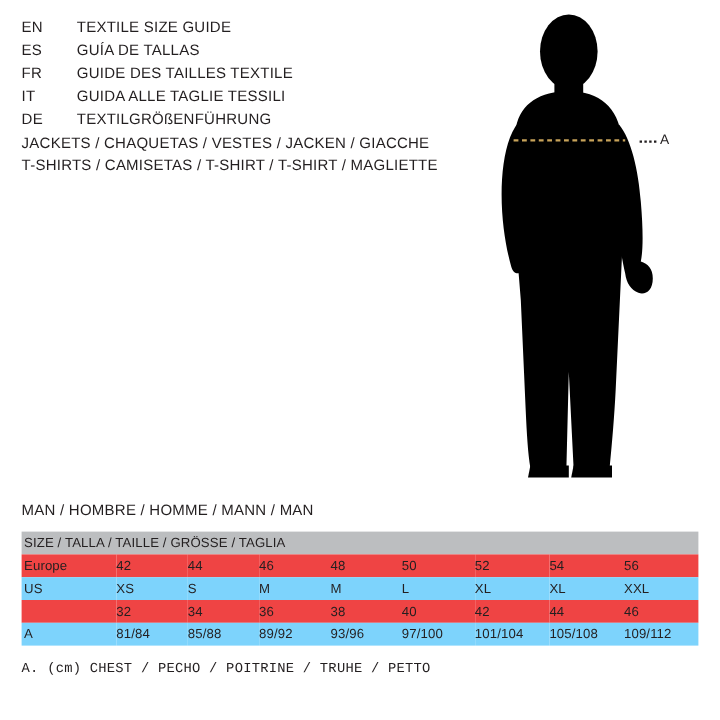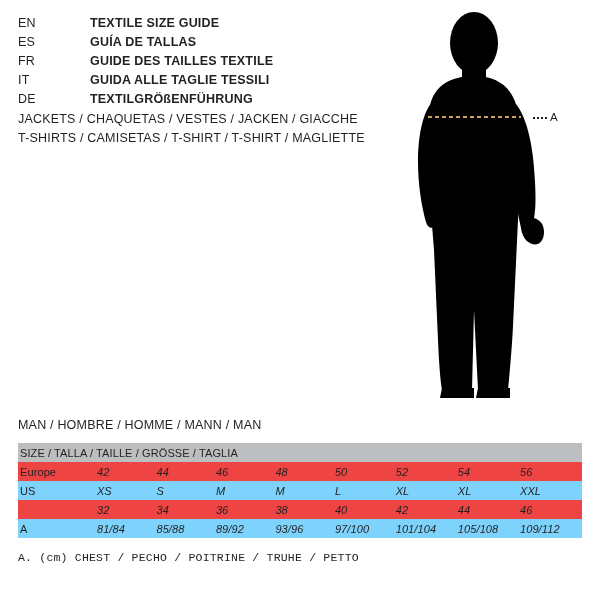--- a/index.html
+++ b/index.html
@@ -26,33 +26,31 @@
     position: absolute;
     left: 18px;
     top: 14px;
     width: 380px;
   }
   .lang-row {
     display: flex;
     align-items: baseline;
     height: 19px;
     line-height: 19px;
-    gap: 26px;
   }
   .lang-code {
     width: 46px;
     flex: 0 0 46px;
     font-size: 12.5px;
     letter-spacing: 0.2px;
   }
   .lang-text {
     font-size: 12.5px;
     letter-spacing: 0.2px;
     white-space: nowrap;
-    font-weight: bold;
   }
 
   
   .garment-block {
     position: absolute;
     left: 18px;
     top: 110px;
     width: 420px;
   }
   .garment-line {
@@ -123,21 +121,20 @@
   .row-white td {
     background: #7dd3fc;
   }
   .col-label {
     width: 88px;
     padding-left: 2px !important;
   }
   .cell {
     width: 68px;
     text-align: left;
-    font-style: italic;
   }
   .footnote {
     position: absolute;
     left: 18px;
     top: 551px;
     font-size: 11.5px;
     letter-spacing: 0.2px;
     white-space: nowrap;
     font-family: Liberation Mono, monospace;
   }

